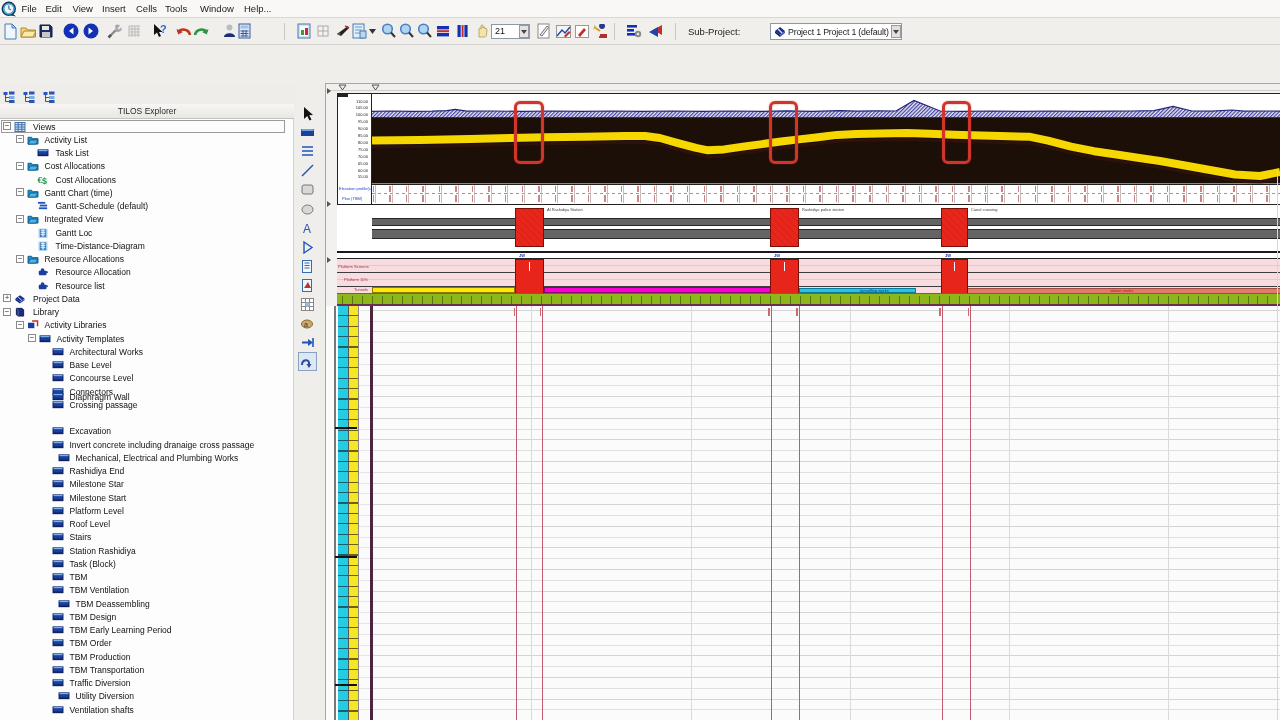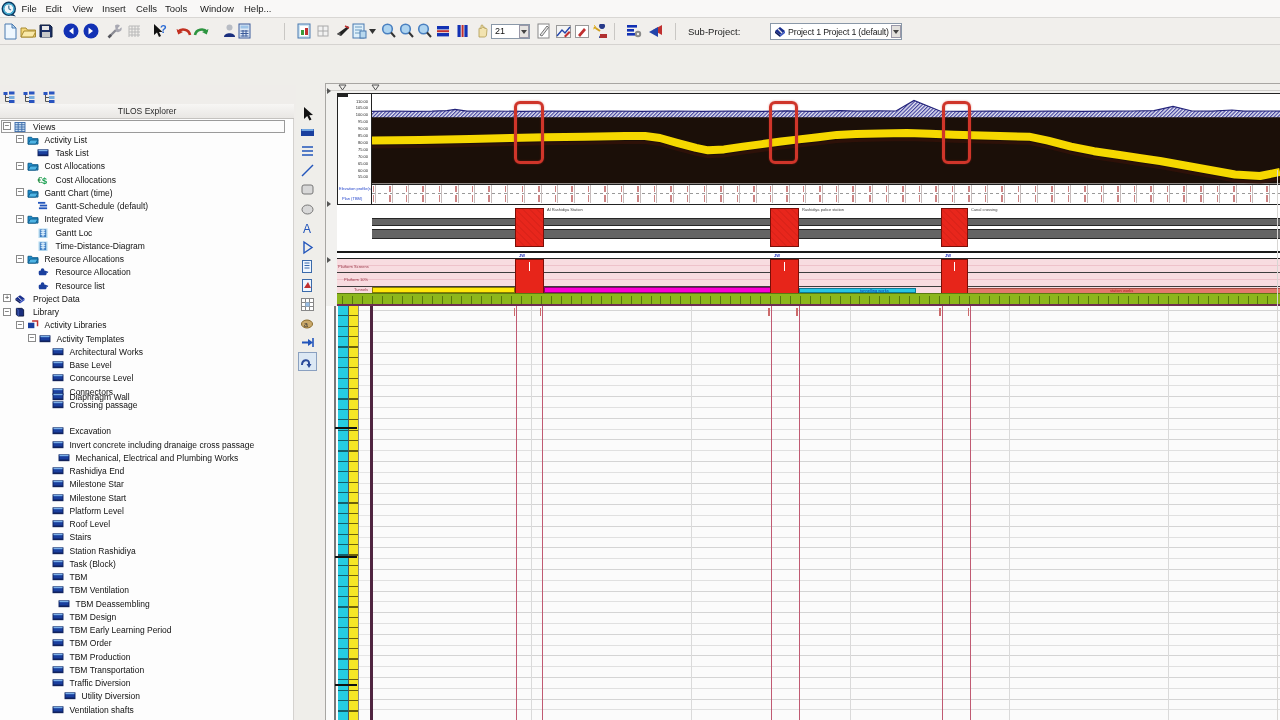--- a/index.html
+++ b/index.html
@@ -561,21 +561,21 @@
 <span class="tlabel" style="left:69.5px">TBM Transportation</span>
 </div>
 <div class="trow" style="left:0;top:676.5px;width:294px">
 <svg class="ticon" style="left:51.5px" width="12" height="11" viewBox="0 0 12 11">
       <rect x="0.5" y="2" width="11" height="6.5" fill="#1a3f9e" stroke="#0a1e5a"></rect>
       <path d="M1 2.7 h10" stroke="#7ab0e8" stroke-width="1.6"></path>
       <path d="M1 7.8 h10" stroke="#0a1444" stroke-width="1"></path>
     </svg>
 <span class="tlabel" style="left:69.5px">Traffic Diversion</span>
 </div>
-<div class="trow" style="left:12px;top:689.75px;width:245px">
+<div class="trow" style="left:6px;top:689.75px;width:245px">
 <svg class="ticon" style="left:51.5px" width="12" height="11" viewBox="0 0 12 11">
       <rect x="0.5" y="2" width="11" height="6.5" fill="#1a3f9e" stroke="#0a1e5a"></rect>
       <path d="M1 2.7 h10" stroke="#7ab0e8" stroke-width="1.6"></path>
       <path d="M1 7.8 h10" stroke="#0a1444" stroke-width="1"></path>
     </svg>
 <span class="tlabel" style="left:69.5px">Utility Diversion</span>
 </div>
 <div class="trow" style="left:0;top:703.0px;width:294px">
 <svg class="ticon" style="left:51.5px" width="12" height="11" viewBox="0 0 12 11">
       <rect x="0.5" y="2" width="11" height="6.5" fill="#1a3f9e" stroke="#0a1e5a"></rect>

